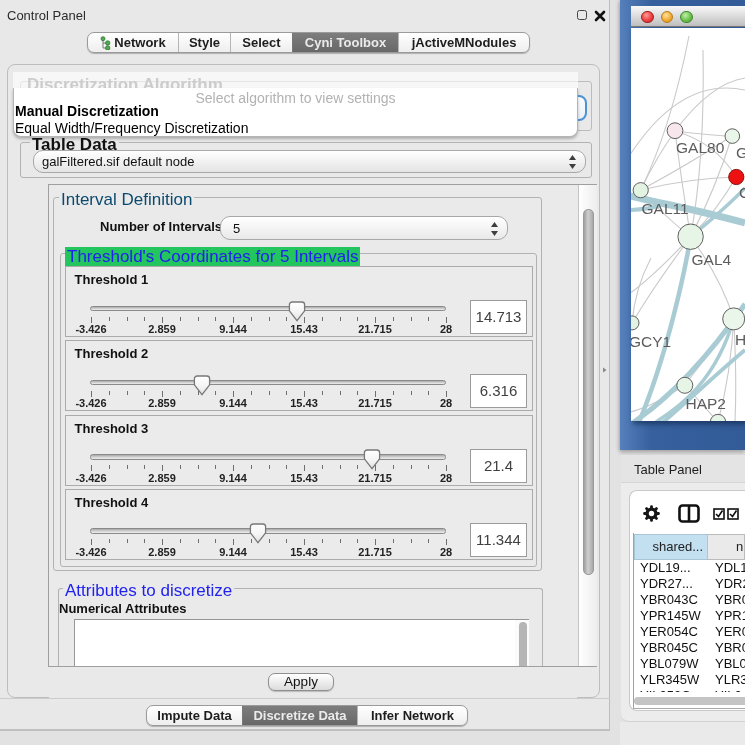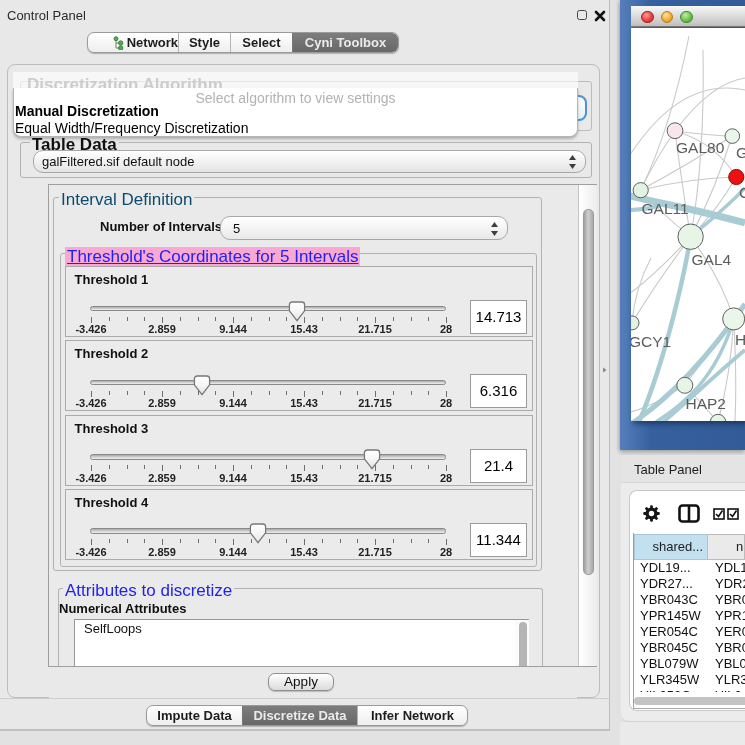--- a/index.html
+++ b/index.html
@@ -42,21 +42,21 @@
   border:1px solid #ababab; background:#ebebeb; }
 .thrt { position:absolute; left:9px; top:5px; font-size:13px; font-weight:bold; color:#111;text-align:right; }
 .track { position:absolute; left:24.5px; top:38.5px; width:356px; height:5.5px;
   border:1px solid #8a8a8a; border-radius:2.5px;
   background:linear-gradient(#a8a8a8,#d4d4d4 55%,#ededed); }
 .tick { position:absolute; top:49.5px; width:1px; background:#6e6e6e; }
 .slab { position:absolute; top:56px; width:60px; text-align:center;
   font-size:11px; font-weight:bold; color:#222; }
 .thumb { position:absolute; top:33.5px; }
 .tval { position:absolute; left:404.5px; top:33px; width:57px; height:34px;
-  border:1px solid #9b9b9b; background:#fff; font-size:15px; color:#000000;
+  border:1px solid #9b9b9b; background:#fff; font-size:15px; color:#404040;
   text-align:center; line-height:32px; }
 
 #alist { position:absolute; left:74px; top:619px; width:455px; height:48px;
   border:1px solid #979797; background:#fff; overflow:hidden; font-size:13px; color:#111; }
 #alist div { padding-left:9px; height:17px; line-height:17px; }
 #alsbtrack { position:absolute; left:514.5px; top:620px; width:14px; height:46px; background:#fbfbfb; }
 #alsbth { position:absolute; left:518.5px; top:622px; width:8px; height:45px;
   border-radius:4px 4px 0 0; background:#b5b5b5; }
 
 #applyb { position:absolute; left:268px; top:672.5px; width:66px; height:18px;
@@ -96,29 +96,30 @@
 <body>
 
 <div id="cpwin"></div>
 <div id="cptitle">Control Panel</div>
 <div id="btnsq"></div>
 <svg class="abs" style="left:594px;top:10px;" width="12" height="12" viewBox="0 0 12 12">
  <path d="M2 2 L10 10 M10 2 L2 10" stroke="#111" stroke-width="2.6" stroke-linecap="round"></path>
 </svg>
 
 <div class="tabbar" style="left:87px; top:31.5px;">
-  <div class="tab" style="width:90px;text-align:right;"><svg width="11" height="14" viewBox="0 0 11 14" style="vertical-align:-3px;margin-right:3px;">
+  <div class="tab" style="width:90px;"><svg width="11" height="14" viewBox="0 0 11 14" style="vertical-align:-3px;margin-right:3px;">
     <path d="M3 3 L3 12 M3 7 L7.5 7 M3 12 L7.5 12" stroke="#7a7a7a" stroke-width="1" fill="none"></path>
     <circle cx="3" cy="2.7" r="2" fill="#55a855" stroke="#2f7a2f" stroke-width="0.8"></circle>
     <circle cx="7.7" cy="7" r="2.2" fill="#55a855" stroke="#2f7a2f" stroke-width="0.8"></circle>
     <circle cx="7.7" cy="12" r="2.2" fill="#55a855" stroke="#2f7a2f" stroke-width="0.8"></circle>
   </svg>Network</div>
   <div class="tab" style="width:52px;">Style</div>
   <div class="tab" style="width:62px;">Select</div>
   <div class="tab sel" style="width:106px;">Cyni Toolbox</div>
+  <div class="tab" style="width:131px;">jActiveMNodules</div>
 </div>
 
 <div class="abs" style="left:7px;top:64px;width:593px;height:634px;
   border:1.5px solid #bdbdbd;border-radius:8px;background:#e9e9e9;"></div>
 
 <div class="grp" style="left:20px;top:81px;width:572px;height:50px;border-color:#bcbcbc;"></div>
 <div class="gtitle" style="left:25px;top:75px;color:#7a7a7a;background:transparent;">Discretization Algorithm</div>
 <div class="abs" style="left:380px;top:95px;width:207px;height:26px;border:2.5px solid #4f94d1;
   border-radius:8px;background:linear-gradient(#fdfeff,#e9f1f8);"></div>
 
@@ -142,21 +143,21 @@
 <div class="abs" style="left:87px;top:219px;font-size:13px;font-weight:bold;color:#111;padding-left:13px;">Number of Intervals</div>
 <div class="combo" style="left:220px;top:216px;width:288px;height:24px;background:linear-gradient(#ffffff,#e9e9e9);">
   <span class="ctext" style="left:12px;top:4px;">5</span>
   <svg class="carr" style="top:4px;" width="9" height="16" viewBox="0 0 9 16">
     <path d="M4.5 1 L8 6 L1 6 Z" fill="#3d3d3d"></path>
       <path d="M4.5 15 L1 10 L8 10 Z" fill="#3d3d3d"></path>
   </svg>
 </div>
 
 <div class="grp" style="left:59.5px;top:253px;width:477px;height:313.5px;"></div>
-<div class="gtitle" style="left:65px;top:247px;color:#2222ee;background:#f9a8d4;font-weight:normal;text-decoration:underline;">Threshold's Coordinates for 5 Intervals</div>
+<div class="gtitle" style="left:65px;top:247px;color:#2222ee;background:#22c55e;font-weight:normal;">Threshold's Coordinates for 5 Intervals</div>
 
 <svg width="0" height="0">
     <defs>
  <linearGradient id="thg" x1="0" y1="0" x2="0" y2="1">
    <stop offset="0" stop-color="#ffffff"></stop>
         <stop offset="0.55" stop-color="#f4f4f4"></stop>
         <stop offset="1" stop-color="#e2e2e2"></stop>
  </linearGradient>
 </defs>
   </svg>
@@ -296,21 +297,20 @@
   <svg class="thumb" style="left:183.8px;" width="18" height="21" viewBox="0 0 18 21">
     <path d="M4.2 1 L13.8 1 A2.8 2.8 0 0 1 16.6 3.8 L16.6 9.8 L9 19.6 L1.4 9.8 L1.4 3.8 A2.8 2.8 0 0 1 4.2 1 Z" fill="url(#thg)" stroke="#787878" stroke-width="1.3"></path>
   </svg>
   <div class="tval">11.344</div>
 </div>
 
 <div class="grp" style="left:57.5px;top:587.5px;width:485px;height:90px;border-bottom:none;"></div>
 <div class="gtitle" style="left:63px;top:581px;color:#2222ee;background:#eaeaea;font-weight:normal;">Attributes to discretize</div>
 <div class="abs" style="left:59px;top:601px;font-size:13px;font-weight:bold;color:#111;">Numerical Attributes</div>
 <div id="alist">
-  <div>SelfLoops</div>
 </div>
 <div id="alsbtrack"></div>
 <div id="alsbth"></div>
 
 <div class="abs" style="left:49px;top:666.5px;width:528px;height:35px;background:#e9e9e9;"></div>
 <div class="abs" style="left:48px;top:666px;width:549px;height:1px;background:#9f9f9f;"></div>
 
 <div id="applyb">Apply</div>
 
 <div class="abs" style="left:0;top:698px;width:610px;height:1px;background:#cccccc;"></div>

